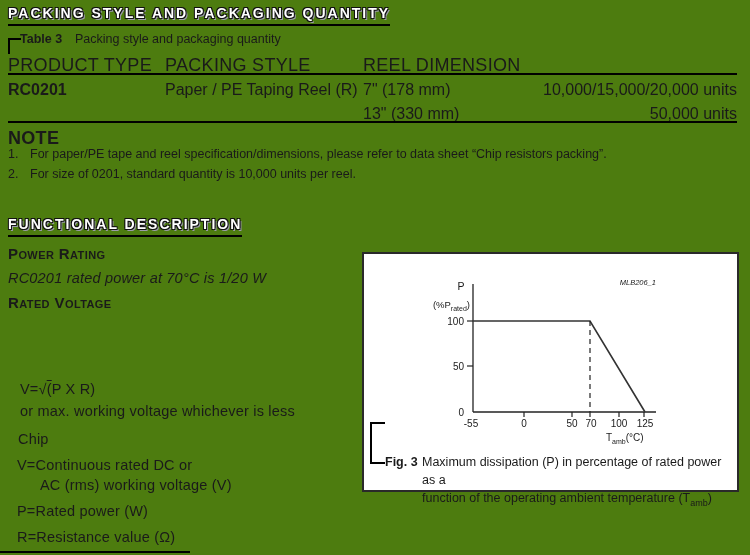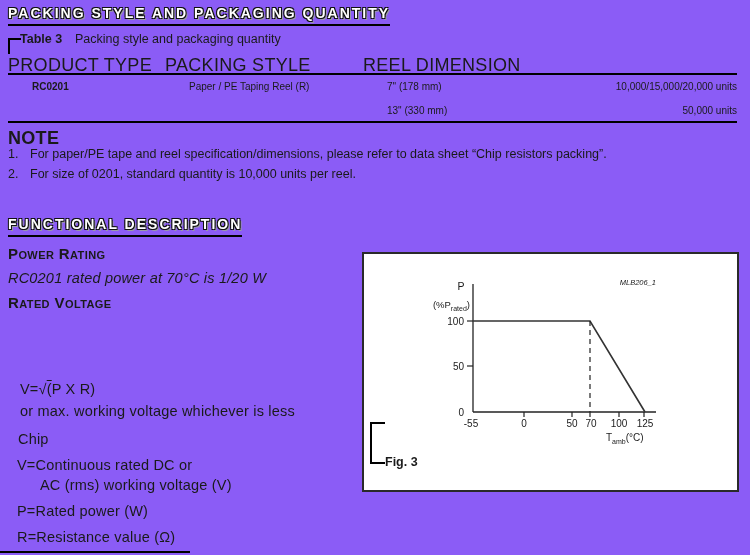--- a/index.html
+++ b/index.html
@@ -1,31 +1,31 @@
 <!DOCTYPE html>
 <html><head>
 <meta charset="utf-8">
 <style>
   html,body{margin:0;padding:0;background:#fff;}
   #page{
-    position:relative;width:750px;height:555px;background:#8b5cf6;overflow:hidden;
+    position:relative;width:750px;height:555px;background:#4d7c0f;overflow:hidden;
     font-family:"Liberation Sans",sans-serif;color:#1a1a1a;
   }
   .abs{position:absolute;}
   
   .outline-title{
     font-size:14px;font-weight:bold;letter-spacing:2px;color:#fff;
     text-shadow:-1px -1px 0 #111,1px -1px 0 #111,-1px 1px 0 #111,1px 1px 0 #111,2px 2px 0 #9a9aa8;
     border-bottom:2px solid #000;padding-bottom:3px;display:inline-block;white-space:nowrap;
   }
   .bold{font-weight:bold;}
   .smallcaps{font-variant:small-caps;font-weight:bold;font-size:15px;letter-spacing:.4px;}
   .body-txt{font-size:14.5px;letter-spacing:.2px;}
   .tbl-hdr{font-size:18px;font-weight:normal;letter-spacing:.3px;white-space:nowrap;}
-  .tbl-cell{font-size:10px;white-space:nowrap;margin-left:24px;}
+  .tbl-cell{font-size:16px;white-space:nowrap;}
   .note-txt{font-size:12.5px;white-space:nowrap;}
   .rule{background:#000;}
   .bracket-tbl{width:11px;height:14px;border-left:2px solid #000;border-top:2px solid #000;}
   .bracket-fig{width:13px;height:38px;border-left:2px solid #000;border-top:2px solid #000;border-bottom:2px solid #000;}
   .chart-box{border:2px solid #2a2a2a;background:#fff;}
   .fig-caption{font-size:12.5px;line-height:18px;}
   sub.sm{font-size:9px;}
   .ovl{text-decoration:overline;}
   svg text{font-family:"Liberation Sans",sans-serif;fill:#1a1a1a;}
 </style>
@@ -123,17 +123,21 @@
       <text x="255" y="173" font-size="10" text-anchor="middle">100</text>
       <text x="281" y="173" font-size="10" text-anchor="middle">125</text>
       <text x="242" y="187" font-size="10"><tspan>T</tspan><tspan dy="3" font-size="7">amb</tspan><tspan dy="-3">(°C)</tspan></text>
 
       <text x="292" y="31" font-size="7.5" font-style="italic" fill="#444" text-anchor="end">MLB206_1</text>
     </svg>
 
     
     <div class="abs bracket-fig" style="left:6px;top:168px;"></div>
     <div class="abs bold fig-caption" style="left:21px;top:199px;">Fig. 3</div>
+    <div class="abs fig-caption" style="left:58px;top:199px;width:305px;">
+      <span>Maximum dissipation (P) in percentage of rated power as a</span><br>
+      <span>function of the operating ambient temperature (T</span><sub class="sm">amb</sub><span>)</span>
+    </div>
   </div>
 
   <div class="abs rule" style="left:0;top:551px;width:190px;height:2px;"></div>
 
 </div>
 
 </body></html>

